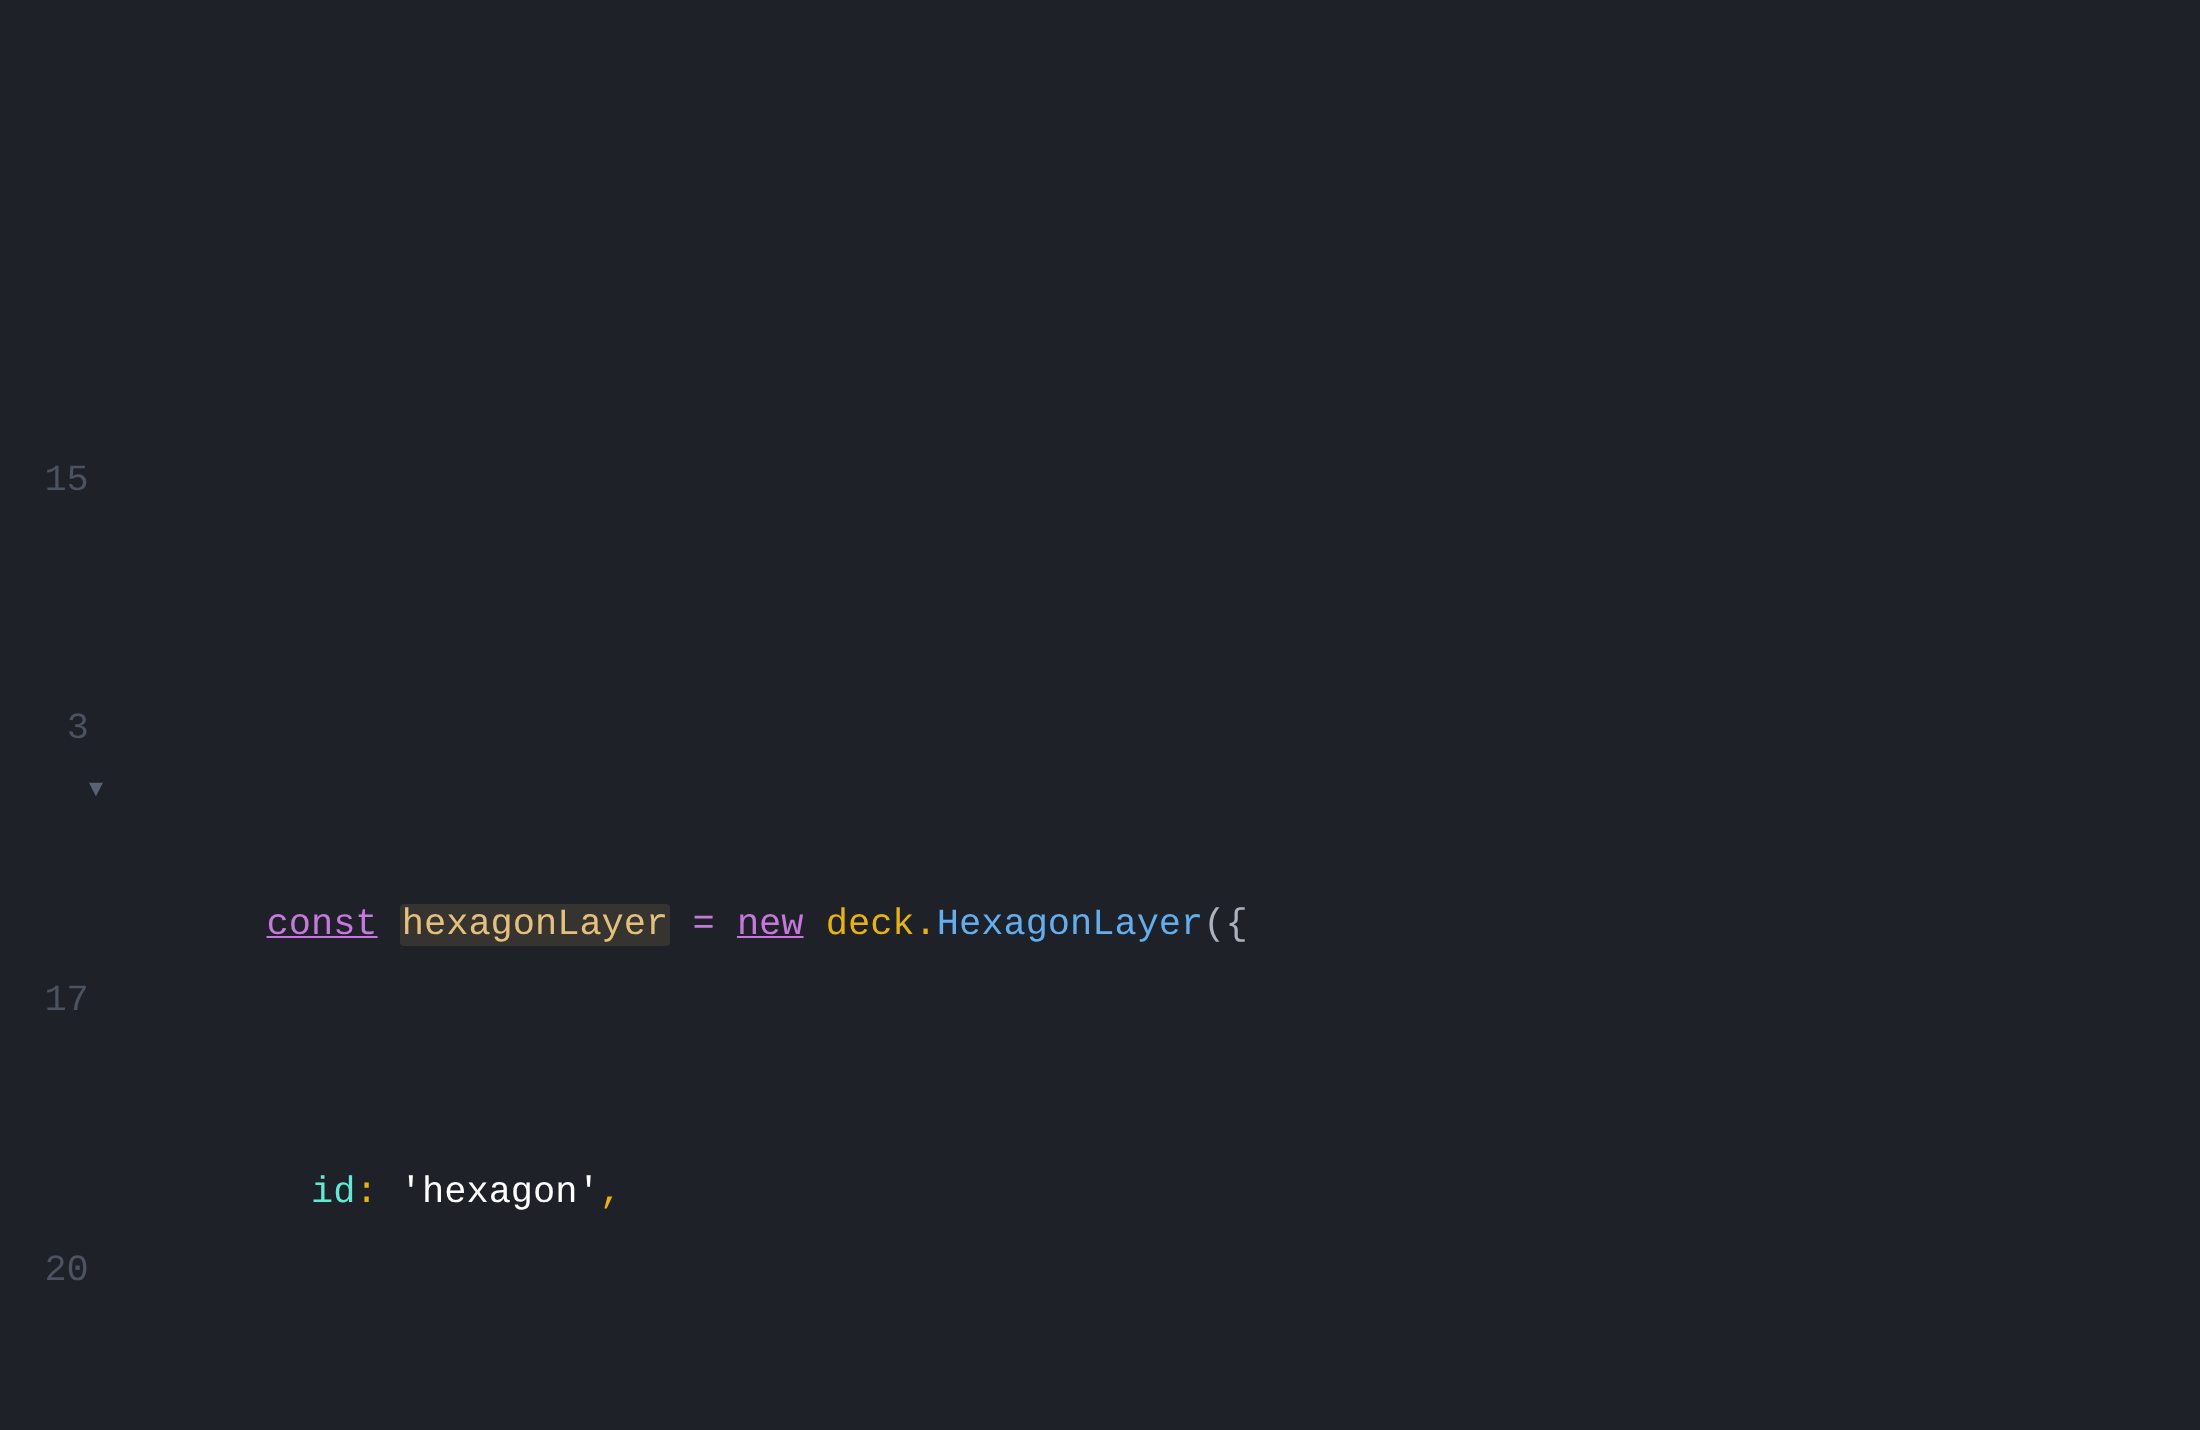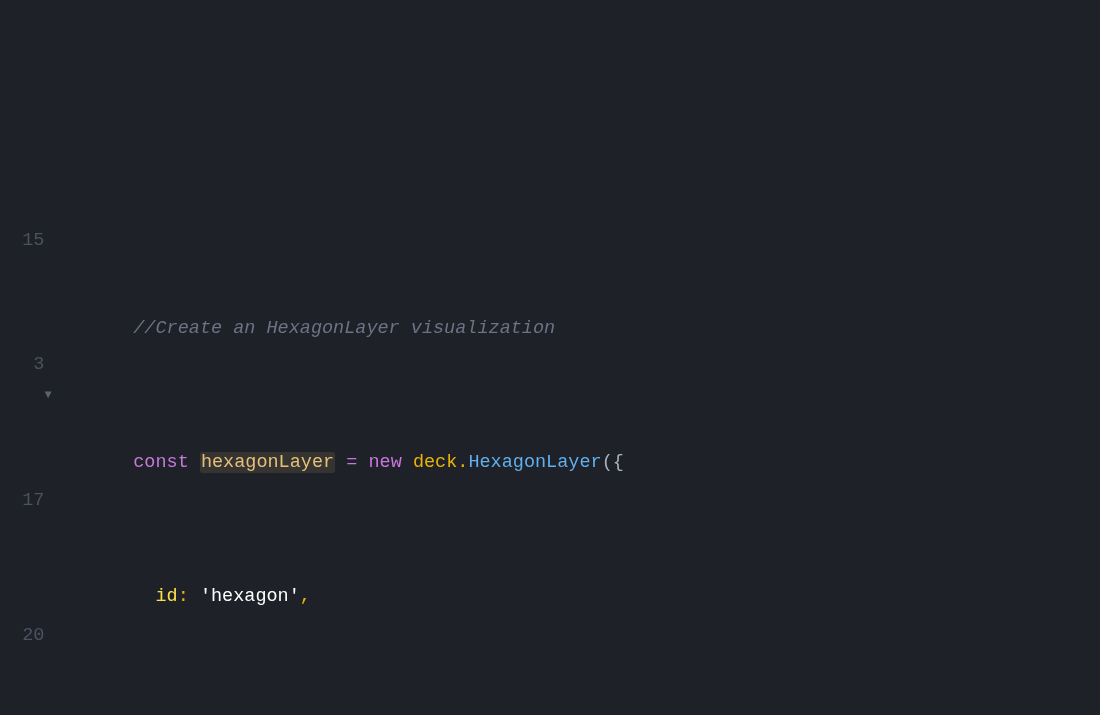--- a/index.html
+++ b/index.html
@@ -32,24 +32,24 @@
   }
   .fold .fr { display:block; height:33.5px; line-height:33.5px; text-align:left; font-size:12px; }
   .code {
     flex: 1 1 auto;
     color: #abb2bf;
   }
   .code .cl { display:block; height:33.5px; line-height:33.5px; }
 
   
   .cm  { color: #6b7385; font-style: italic; } 
-  .kw  { color: #c678dd; } 
+  .kw  { color: #c678dd; text-decoration: underline; } 
   .op  { color: #c678dd; } 
   .fn2 { color: #61afef; } 
-  .pr  { color: #fde047; } 
+  .pr  { color: #5eead4; } 
   .str { color: #ffffff; } 
   .var { color: #e5c07b; } 
   .par { color: #abb2bf; } 
   .txt { color: #eab308; }
 
   .hl {
     background: rgba(229,192,123,0.12);
     border-radius: 2px;
     padding: 0 1px;
   }
@@ -92,21 +92,21 @@
     <span class="fr"></span><span class="fr"></span>
     
     
     
     
   </div>
 
   <div class="code">
     <span class="cl" style="height:10px"></span>
 
-    <span class="cl"><span class="txt">    </span><span class="cm">//Create an HexagonLayer visualization</span></span>
+    <span class="cl"><span class="txt">    </span></span>
 
     <span class="cl"><span class="txt">    </span><span class="kw">const</span><span class="txt"> </span><span class="var hl">hexagonLayer</span><span class="txt"> </span><span class="op">=</span><span class="txt"> </span><span class="kw">new</span><span class="txt"> </span><span class="txt">deck</span><span class="txt">.</span><span class="fn2">HexagonLayer</span><span class="par">({</span></span>
 
     <span class="cl"><span class="txt">      </span><span class="pr">id</span><span class="txt">: </span><span class="str">'hexagon'</span><span class="txt">,</span></span>
 
     <span class="cl"></span>
 
     
 
     

